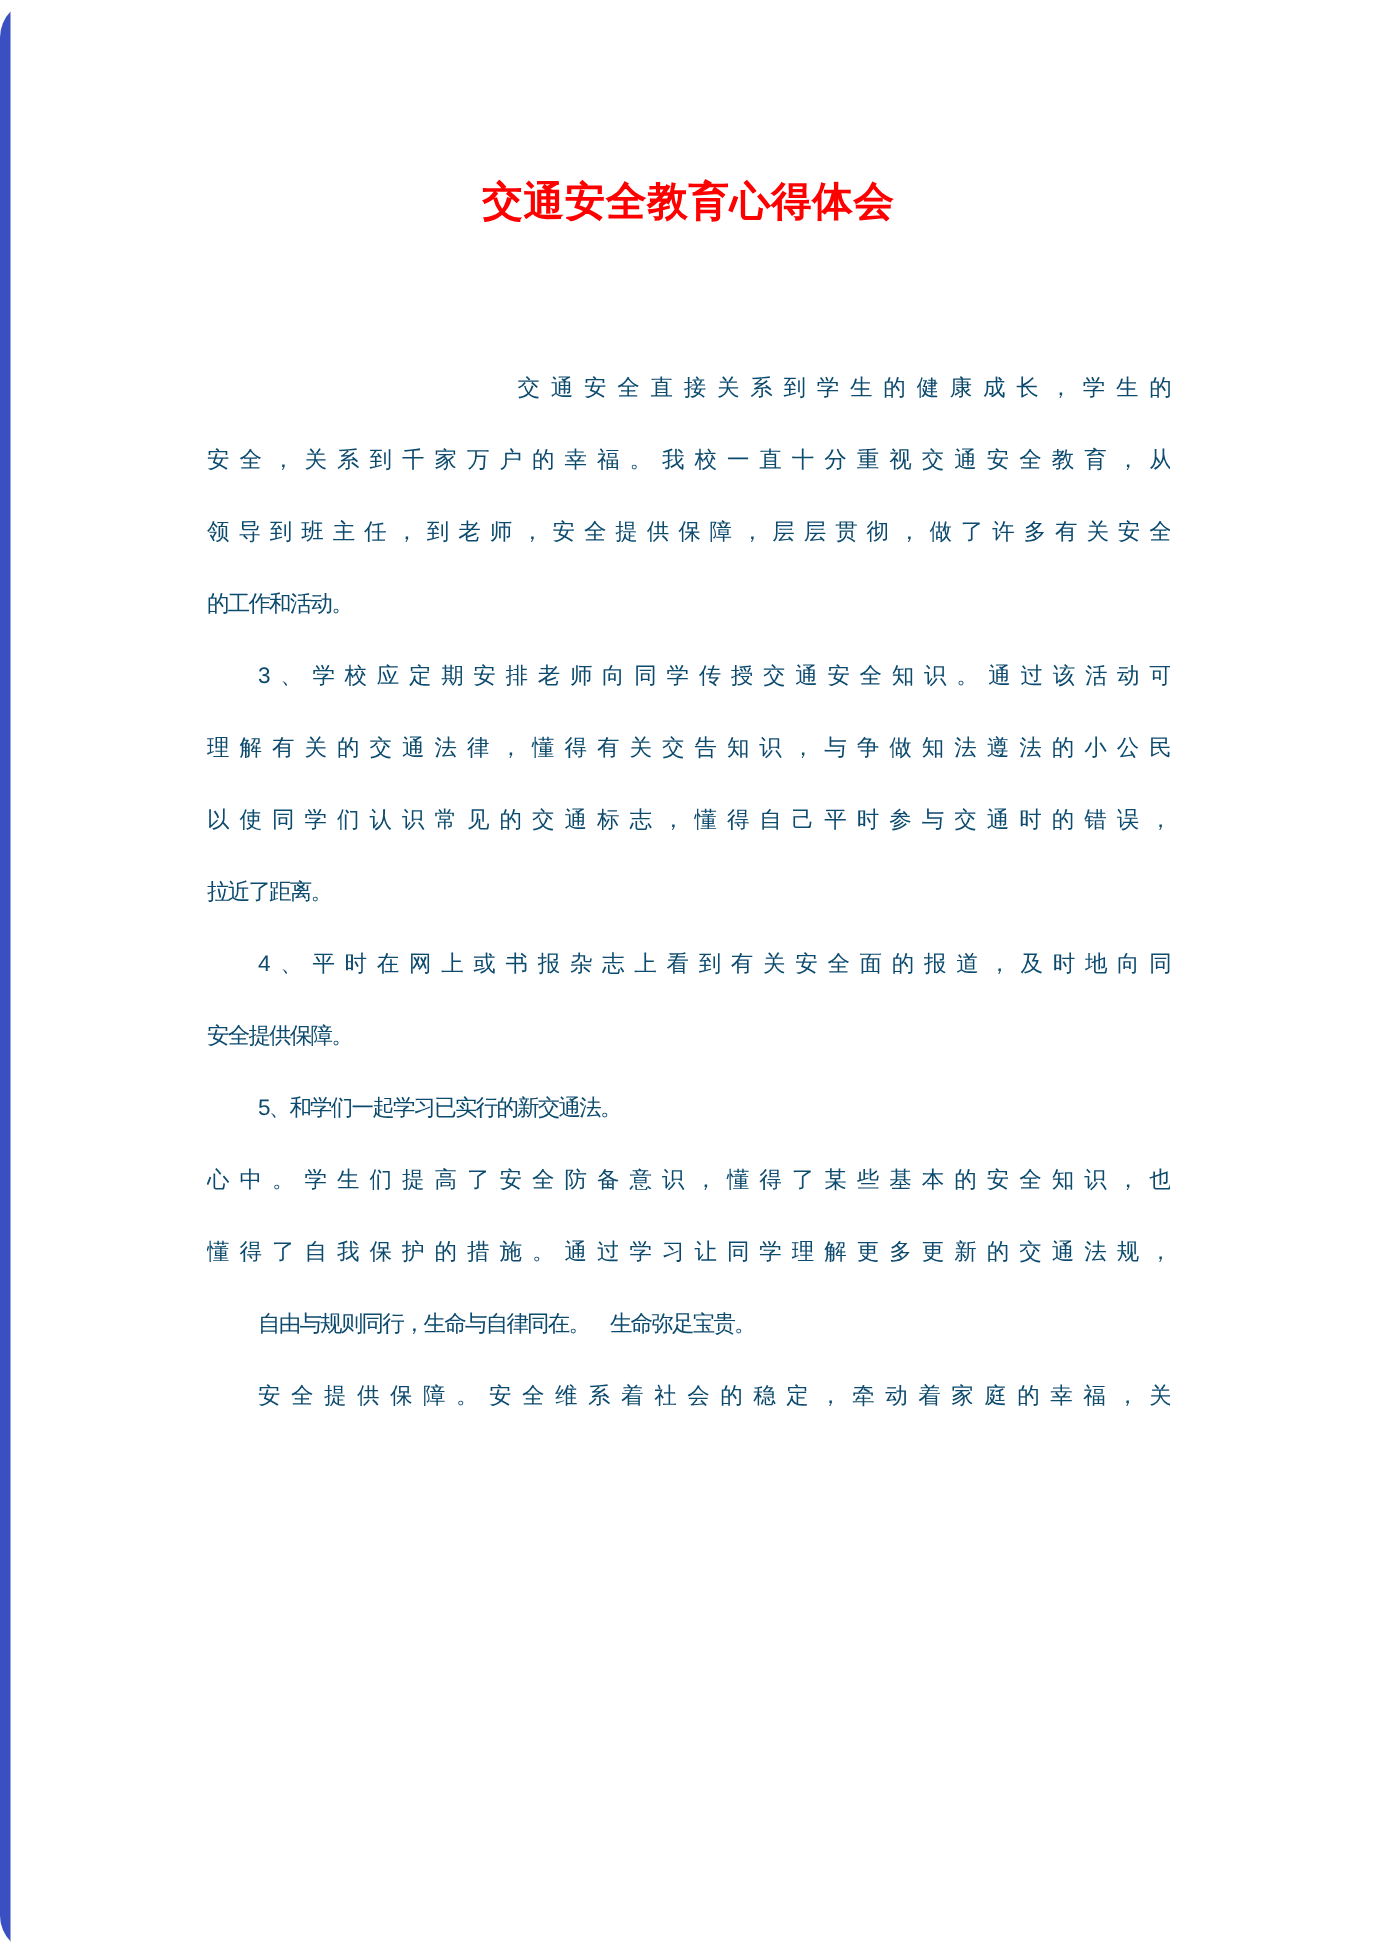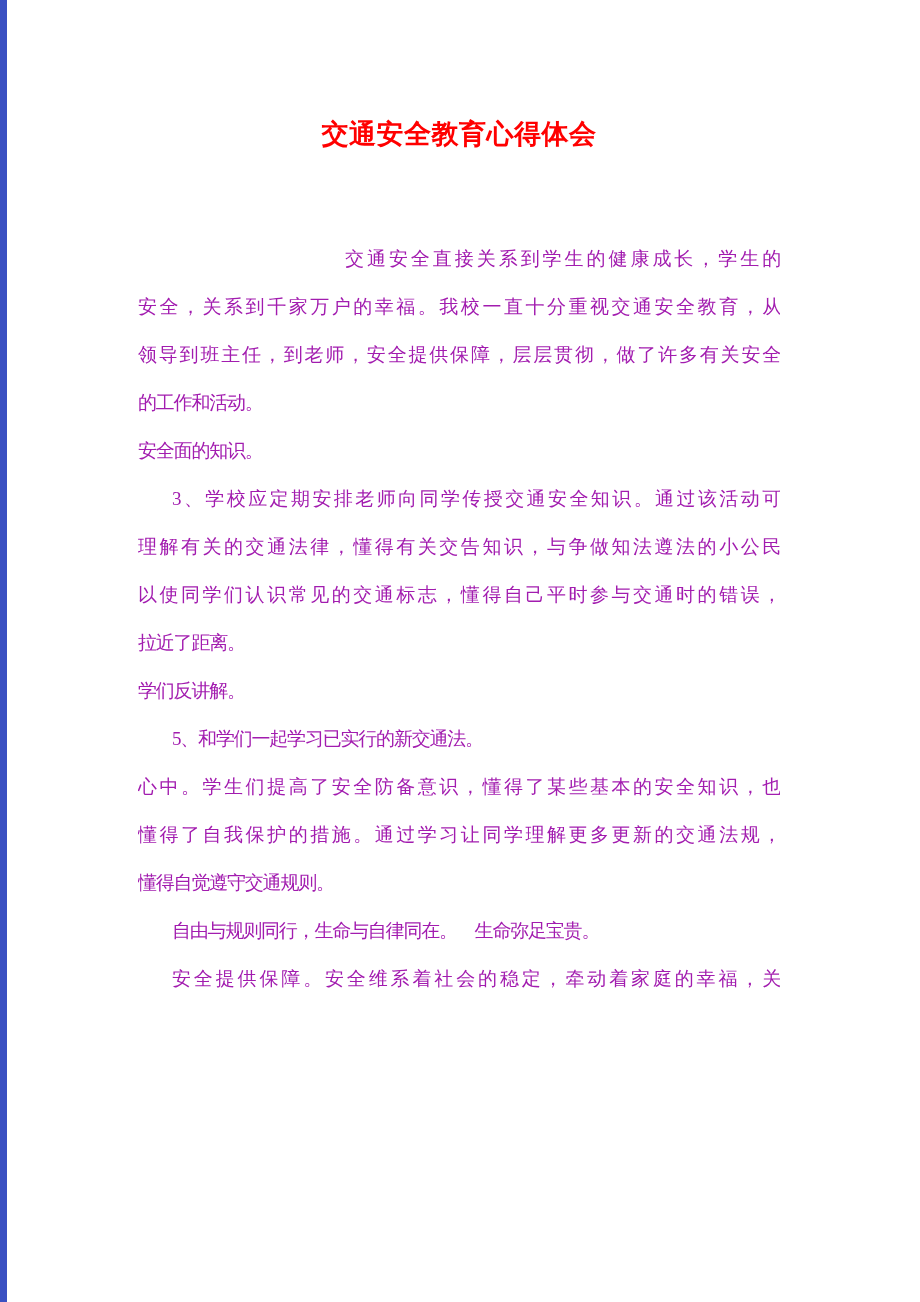--- a/index.html
+++ b/index.html
@@ -2,21 +2,22 @@
 <html><head>
 <meta charset="utf-8">
 <style>
   html, body { margin: 0; padding: 0; }
   .page {
     position: relative;
     width: 920px;
     height: 1302px;
     background: #ffffff;
     overflow: hidden;
-    font-family: Liberation Serif, serif;
+    font-family: Liberation Sans, sans-serif;
+    border-radius: 25px;
   }
   .left-border {
     position: absolute;
     left: 0; top: 0;
     width: 7px; height: 1302px;
     background: #3a50c2;
   }
   .doc {
     position: absolute;
     left: 138px;
@@ -29,23 +30,23 @@
     font-size: 27px;
     font-weight: bold;
     letter-spacing: 0.5px;
     text-align: center;
     color: #ff0000;
   }
   .para { margin: 0; }
   .ln {
     height: 48px;
     line-height: 48px;
-    font-size: 19px;
+    font-size: 15px;
     letter-spacing: -1.2px;
-    color: #a21caf;
+    color: #0c4a6e;
     text-align: justify;
     text-align-last: justify;
     white-space: normal;
     overflow: hidden;
   }
   .ln.end { text-align-last: left; }
   .ind-xl { text-indent: 207px; }
   .ind-sm { text-indent: 34px; }
 </style>
 </head>
@@ -58,42 +59,41 @@
     <h1 class="title">交通安全教育心得体会</h1>
 
     <div class="para">
       <div class="ln ind-xl">交通安全直接关系到学生的健康成长，学生的</div>
       <div class="ln">安全，关系到千家万户的幸福。我校一直十分重视交通安全教育，从</div>
       <div class="ln">领导到班主任，到老师，安全提供保障，层层贯彻，做了许多有关安全</div>
       <div class="ln end">的工作和活动。</div>
     </div>
 
     <div class="para">
-      <div class="ln end">安全面的知识。</div>
     </div>
 
     <div class="para">
       <div class="ln ind-sm">3、学校应定期安排老师向同学传授交通安全知识。通过该活动可</div>
       <div class="ln">理解有关的交通法律，懂得有关交告知识，与争做知法遵法的小公民</div>
       <div class="ln">以使同学们认识常见的交通标志，懂得自己平时参与交通时的错误，</div>
       <div class="ln end">拉近了距离。</div>
     </div>
 
     <div class="para">
-      <div class="ln end">学们反讲解。</div>
+      <div class="ln ind-sm">4、平时在网上或书报杂志上看到有关安全面的报道，及时地向同</div>
+      <div class="ln end">安全提供保障。</div>
     </div>
 
     <div class="para">
       <div class="ln ind-sm end">5、和学们一起学习已实行的新交通法。</div>
     </div>
 
     <div class="para">
       <div class="ln">心中。学生们提高了安全防备意识，懂得了某些基本的安全知识，也</div>
       <div class="ln">懂得了自我保护的措施。通过学习让同学理解更多更新的交通法规，</div>
-      <div class="ln end">懂得自觉遵守交通规则。</div>
     </div>
 
     <div class="para">
       <div class="ln ind-sm end">自由与规则同行，生命与自律同在。　生命弥足宝贵。</div>
     </div>
 
     <div class="para">
       <div class="ln ind-sm">安全提供保障。安全维系着社会的稳定，牵动着家庭的幸福，关</div>
     </div>
   </div>

